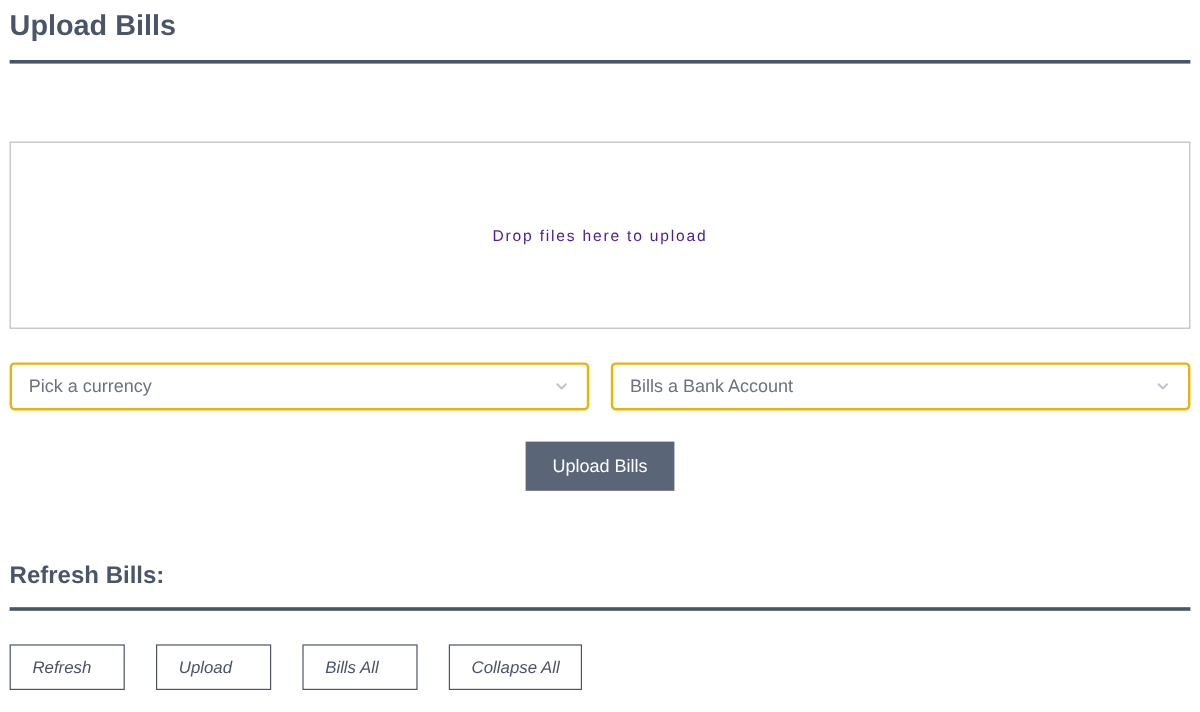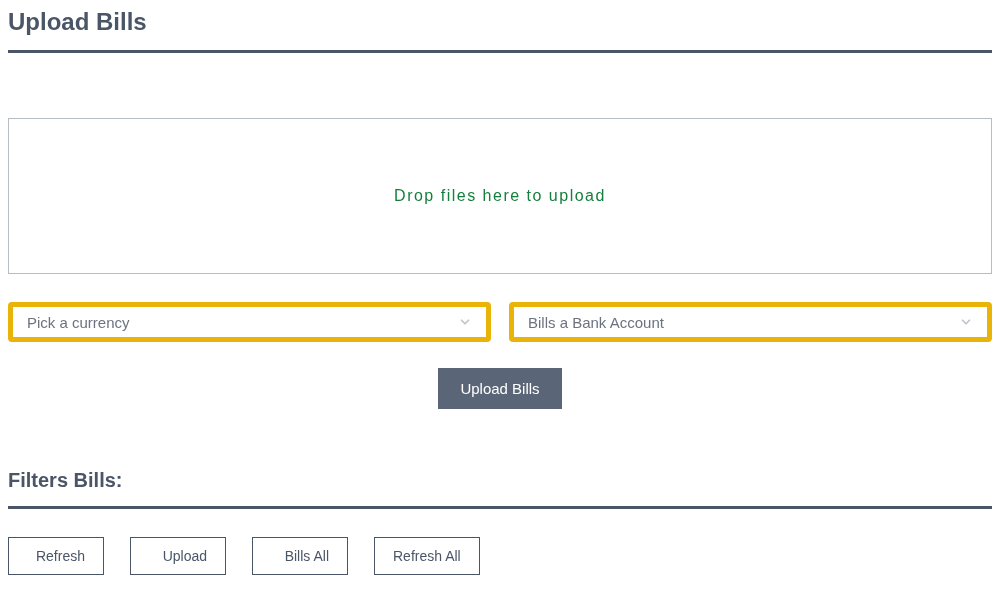--- a/index.html
+++ b/index.html
@@ -32,37 +32,37 @@
     .dropzone {
       border: 1px solid #b8bdc4;
       width: 100%;
       height: 156px;
       display: flex;
       align-items: center;
       justify-content: center;
       margin-bottom: 28px;
     }
     .dropzone-text {
-      color: #15803d;
-      font-size: 16px;
+      color: #4c1d95;
+      font-size: 13px;
       letter-spacing: 1.5px;
     }
     .selects-row {
       display: flex;
       gap: 18px;
       margin-bottom: 26px;
     }
     .select-wrapper {
       flex: 1;
       position: relative;
     }
     .select {
       width: 100%;
       height: 40px;
-      border: 5px solid #eab308;
+      border: 2px solid #eab308;
       border-radius: 4px;
       padding: 0 14px;
       font-size: 15px;
       color: #6b7280;
       display: flex;
       align-items: center;
       justify-content: space-between;
       cursor: pointer;
       background: #ffffff;
     }
@@ -103,21 +103,22 @@
       gap: 26px;
     }
     .action-btn {
       border: 1.5px solid #4a5568;
       background: #ffffff;
       color: #4a5568;
       padding: 10px 18px;
       font-size: 14px;
       cursor: pointer;
       min-width: 96px;
-      text-align: right;
+      text-align: left;
+      font-style: italic;
     }
   </style>
 </head>
 <body>
 
 <div class="container">
   <h1 class="page-title">Upload Bills</h1>
   <hr class="divider">
 
   <div class="dropzone">
@@ -144,22 +145,22 @@
             </svg>
         </span>
       </div>
     </div>
   </div>
 
   <div class="upload-btn-row">
     <button class="upload-btn">Upload Bills</button>
   </div>
 
-  <h2 class="section-title">Filters Bills:</h2>
+  <h2 class="section-title">Refresh Bills:</h2>
   <hr class="divider2">
 
   <div class="action-row">
     <button class="action-btn">Refresh</button>
     <button class="action-btn">Upload</button>
     <button class="action-btn">Bills All</button>
-    <button class="action-btn">Refresh All</button>
+    <button class="action-btn">Collapse All</button>
   </div>
 </div>
 
 </body></html>

